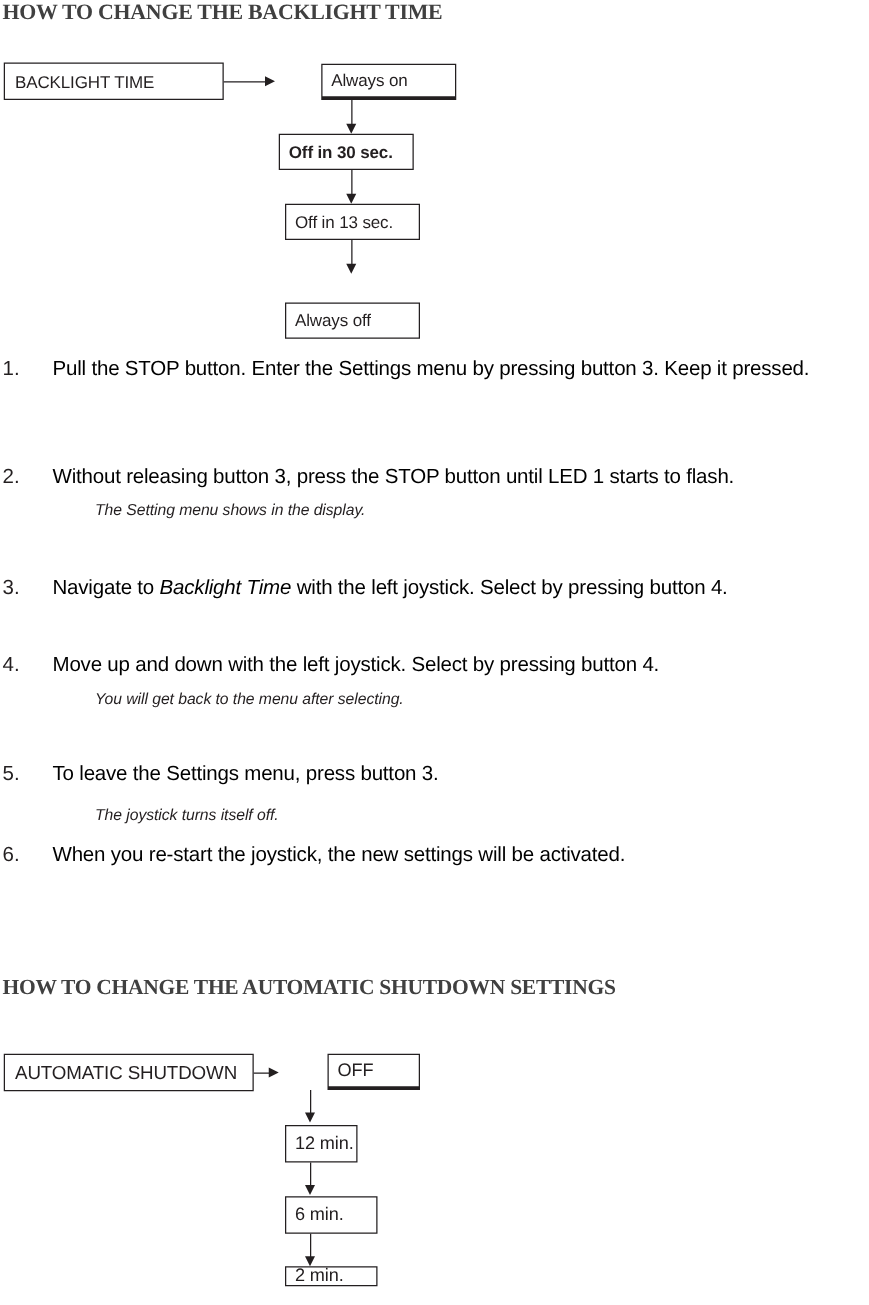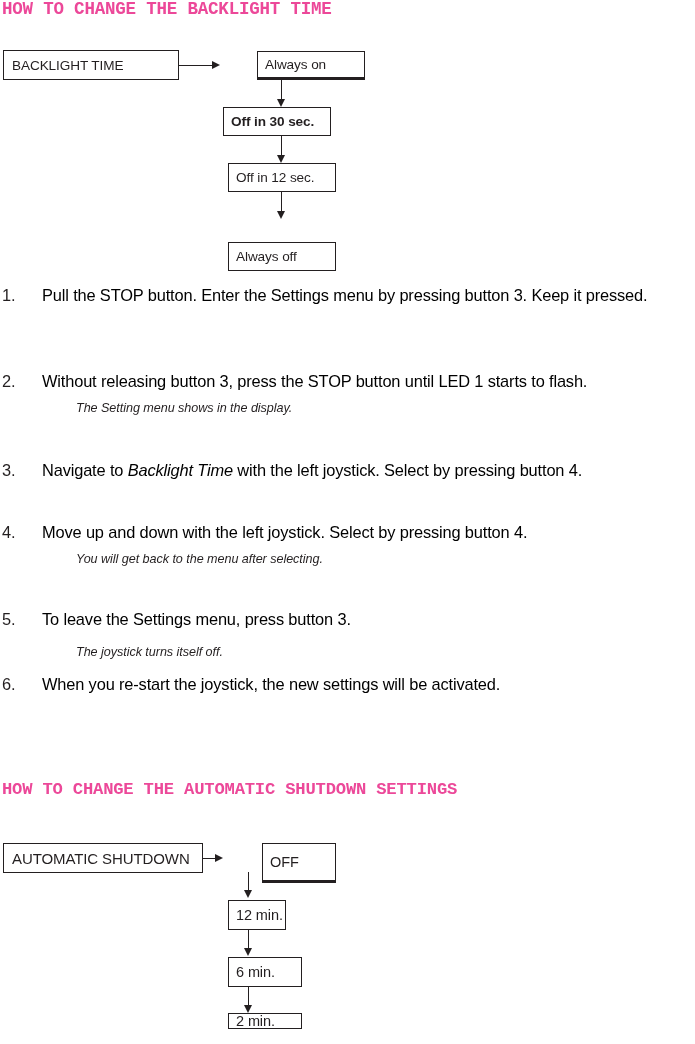--- a/index.html
+++ b/index.html
@@ -13,25 +13,25 @@
     position: relative;
     font-family: "Liberation Sans", sans-serif;
     color: #231f20;
     overflow: hidden;
   }
 
   
   .section-heading {
     position: absolute;
     left: 2px;
-    font-family: Liberation Mono, monospace;
+    font-family: Liberation Serif, serif;
     font-weight: bold;
     font-size: 17.5px;
     letter-spacing: -0.2px;
-    color: #ec4899;
+    color: #404040;
     white-space: nowrap;
   }
   #heading-backlight { top: -1px; }
   #heading-shutdown  { top: 780px; font-size: 17.2px; }
 
   
   .flowchart { position: absolute; left: 0; top: 0; width: 695px; }
 
   .fc-box {
     position: absolute;
@@ -124,21 +124,21 @@
   <div class="fc-box shadowed" style="left:223px; top:51px; width:108px; height:29px;">Always on</div>
 
   <div class="fc-vline" style="left:281px; top:80px; height:22px;"></div>
   <div class="fc-arrow-down" style="left:276.5px; top:99px;"></div>
 
   <div class="fc-box" style="left:223px; top:107px; width:108px; height:29px;font-weight:bold;">Off in 30 sec.</div>
 
   <div class="fc-vline" style="left:281px; top:136px; height:22px;"></div>
   <div class="fc-arrow-down" style="left:276.5px; top:155px;"></div>
 
-  <div class="fc-box" style="left:228px; top:163px; width:108px; height:29px;">Off in 12 sec.</div>
+  <div class="fc-box" style="left:228px; top:163px; width:108px; height:29px;">Off in 13 sec.</div>
 
   <div class="fc-vline" style="left:281px; top:192px; height:22px;"></div>
   <div class="fc-arrow-down" style="left:276.5px; top:211px;"></div>
 
   <div class="fc-box" style="left:228px; top:219px; width:108px; height:29px;margin-top:23px;">Always off</div>
 </div>
 
 <div class="step" style="top:284px;">
   <span class="step-num">1.</span>
   <span class="step-text">Pull the STOP button. Enter the Settings menu by pressing button 3. Keep it pressed.</span>
@@ -174,21 +174,21 @@
 
 <div class="section-heading" id="heading-shutdown">HOW TO CHANGE THE AUTOMATIC SHUTDOWN SETTINGS</div>
 
 <div class="flowchart">
 
   <div class="fc-box root" style="left:3px; top:843px; width:200px; height:30px; font-size:15px;">AUTOMATIC SHUTDOWN</div>
 
   <div class="fc-hline" style="left:203px; top:858px; width:13px;"></div>
   <div class="fc-arrow-right" style="left:215px; top:853.5px;"></div>
 
-  <div class="fc-box shadowed" style="left:228px; top:843px; width:74px; height:40px; font-size:14.5px;">OFF</div>
+  <div class="fc-box shadowed" style="left:228px; top:843px; width:74px; height:29px; font-size:14.5px;">OFF</div>
 
   <div class="fc-vline" style="left:248px; top:872px; height:21px;"></div>
   <div class="fc-arrow-down" style="left:243.5px; top:890px;"></div>
 
   <div class="fc-box" style="left:228px; top:900px; width:58px; height:30px; font-size:14.5px;">12 min.</div>
 
   <div class="fc-vline" style="left:248px; top:930px; height:21px;"></div>
   <div class="fc-arrow-down" style="left:243.5px; top:948px;"></div>
 
   <div class="fc-box" style="left:228px; top:957px; width:74px; height:30px; font-size:14.5px;">6 min.</div>

